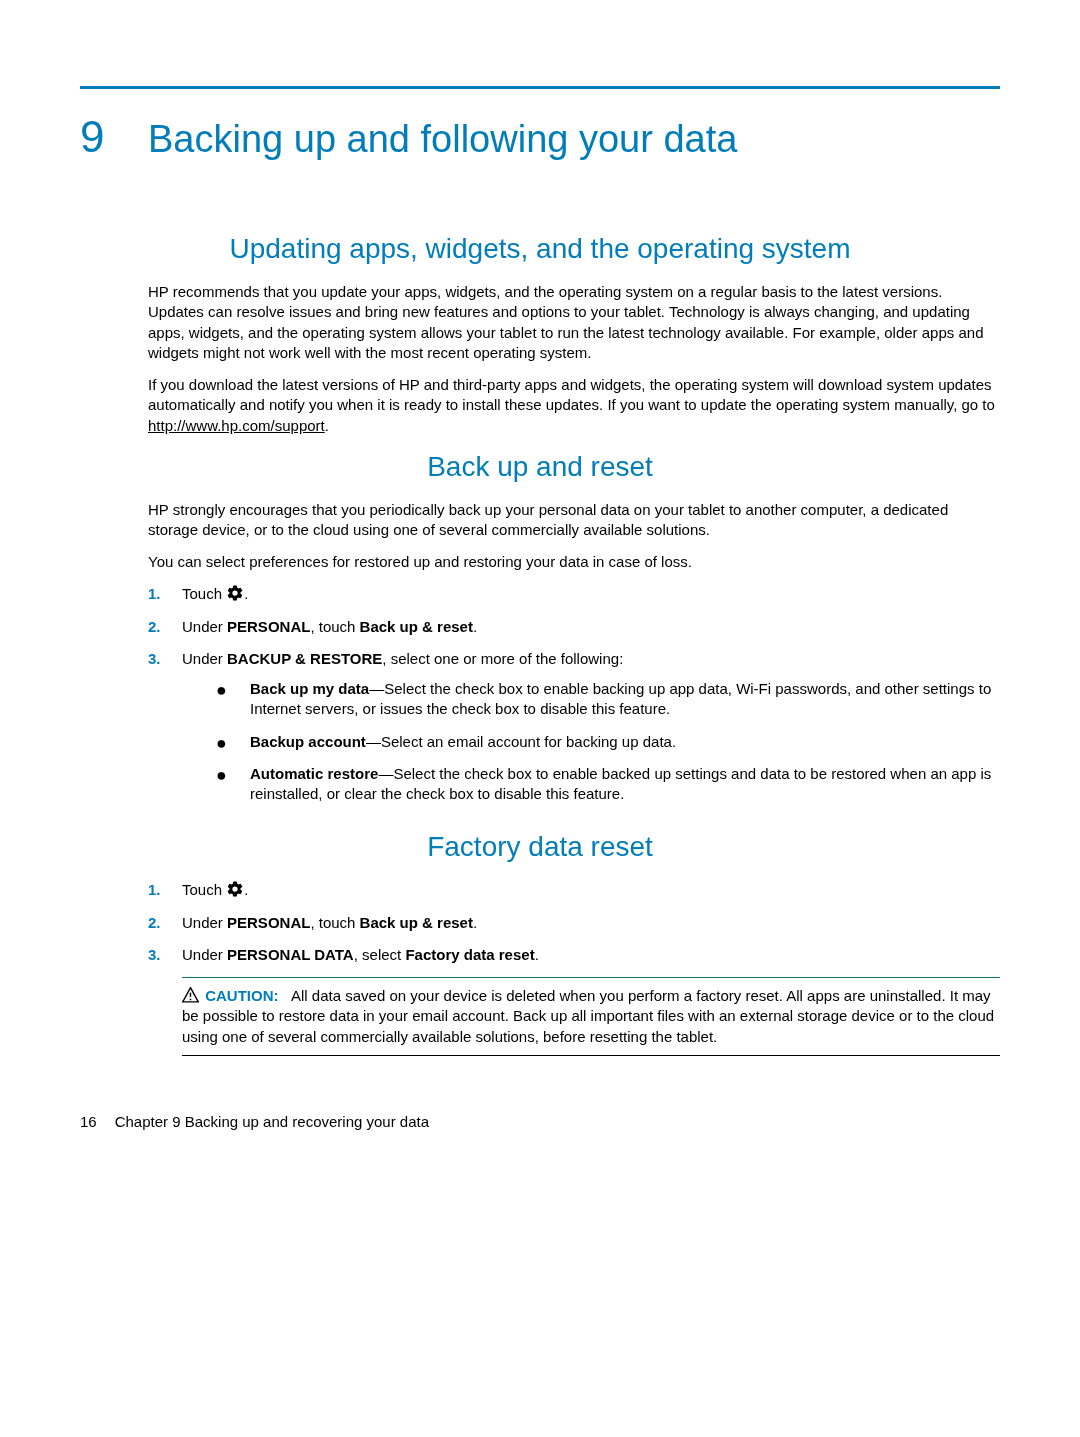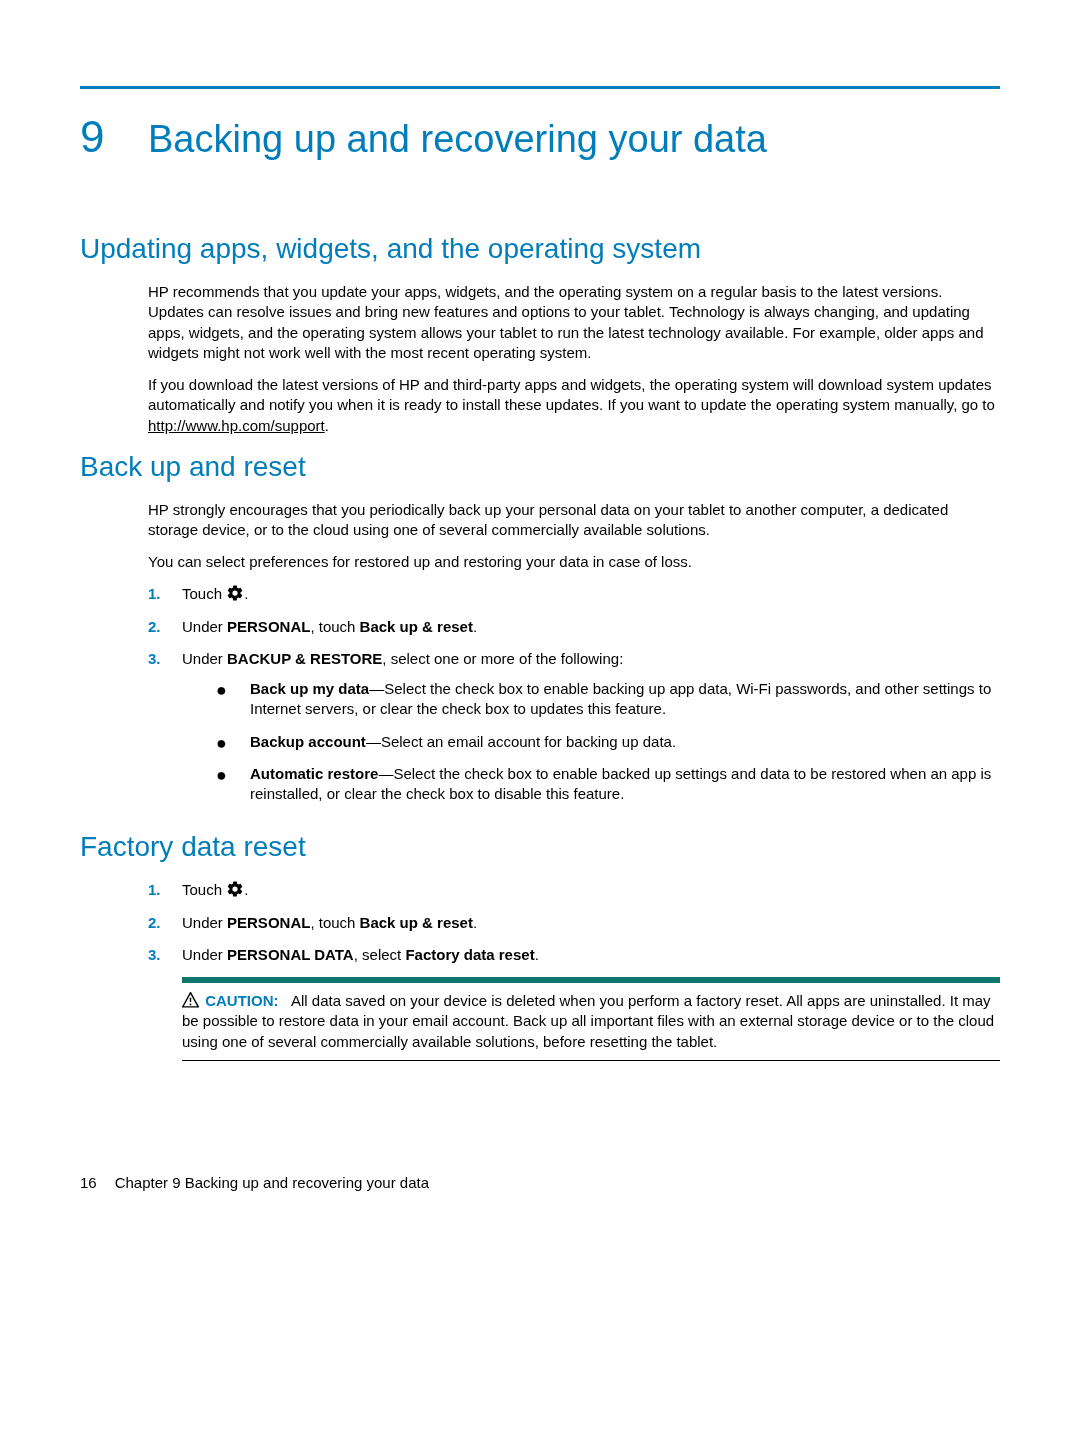--- a/index.html
+++ b/index.html
@@ -31,20 +31,21 @@
       color: #007dba;
       font-size: 38px;
       font-weight: 400;
     }
     .section-heading {
       color: #007dba;
       font-size: 28px;
       font-weight: 400;
       margin-bottom: 14px;
       margin-top: 10px;
+      text-align: center;
     }
     .body-block {
       padding-left: 68px;
     }
     .body-para {
       font-size: 15px;
       margin-bottom: 12px;
     }
     .ol {
       list-style: none;
@@ -84,52 +85,52 @@
     .ul-text { flex: 1; }
     strong { font-weight: bold; }
     a.link { color: #000000; text-decoration: underline; }
     .settings-icon {
       display: inline-block;
       width: 18px;
       height: 18px;
       vertical-align: -3px;
     }
     .caution-box {
-      border-top: 6px solid #0f766e;
+      border-top: 1px solid #0f766e;
       border-bottom: 1px solid #000;
       padding: 8px 0;
       margin-left: 34px;
       font-size: 15px;
       margin-top: 6px;
     }
     .caution-label {
       color: #007dba;
       font-weight: bold;
     }
     .warn-icon {
       display: inline-block;
       width: 17px;
       height: 15px;
       vertical-align: -2px;
       margin-right: 2px;
     }
     .footer {
-      margin-top: 112px;
+      margin-top: 56px;
       font-size: 15px;
     }
     .footer-page { display: inline-block; margin-right: 18px; }
   </style>
 </head>
 <body>
 
 <div class="top-rule"></div>
 
 <div class="chapter-heading">
   <div class="chapter-number">9</div>
-  <div class="chapter-title">Backing up and recovering your data</div>
+  <div class="chapter-title">Backing up and following your data</div>
 </div>
 
 <div class="section-heading">Updating apps, widgets, and the operating system</div>
 <div class="body-block">
   <p class="body-para">HP recommends that you update your apps, widgets, and the operating system on a regular basis to the latest versions. Updates can resolve issues and bring new features and options to your tablet. Technology is always changing, and updating apps, widgets, and the operating system allows your tablet to run the latest technology available. For example, older apps and widgets might not work well with the most recent operating system.</p>
   <p class="body-para">
     <span>If you download the latest versions of HP and third-party apps and widgets, the operating system will download system updates automatically and notify you when it is ready to install these updates. If you want to update the operating system manually, go to </span><a class="link">http://www.hp.com/support</a><span>.</span>
   </p>
 </div>
 
@@ -153,21 +154,21 @@
         <span>Under </span><strong>PERSONAL</strong><span>, touch </span><strong>Back up &amp; reset</strong><span>.</span>
       </span>
     </li>
     <li>
       <span class="ol-num">3.</span>
       <span class="ol-text">
         <span>Under </span><strong>BACKUP &amp; RESTORE</strong><span>, select one or more of the following:</span>
         <ul class="ul">
           <li>
             <span class="ul-bullet">●</span>
-            <span class="ul-text"><strong>Back up my data</strong><span>—Select the check box to enable backing up app data, Wi-Fi passwords, and other settings to Internet servers, or clear the check box to updates this feature.</span></span>
+            <span class="ul-text"><strong>Back up my data</strong><span>—Select the check box to enable backing up app data, Wi-Fi passwords, and other settings to Internet servers, or issues the check box to disable this feature.</span></span>
           </li>
           <li>
             <span class="ul-bullet">●</span>
             <span class="ul-text"><strong>Backup account</strong><span>—Select an email account for backing up data.</span></span>
           </li>
           <li>
             <span class="ul-bullet">●</span>
             <span class="ul-text"><strong>Automatic restore</strong><span>—Select the check box to enable backed up settings and data to be restored when an app is reinstalled, or clear the check box to disable this feature.</span></span>
           </li>
         </ul>

